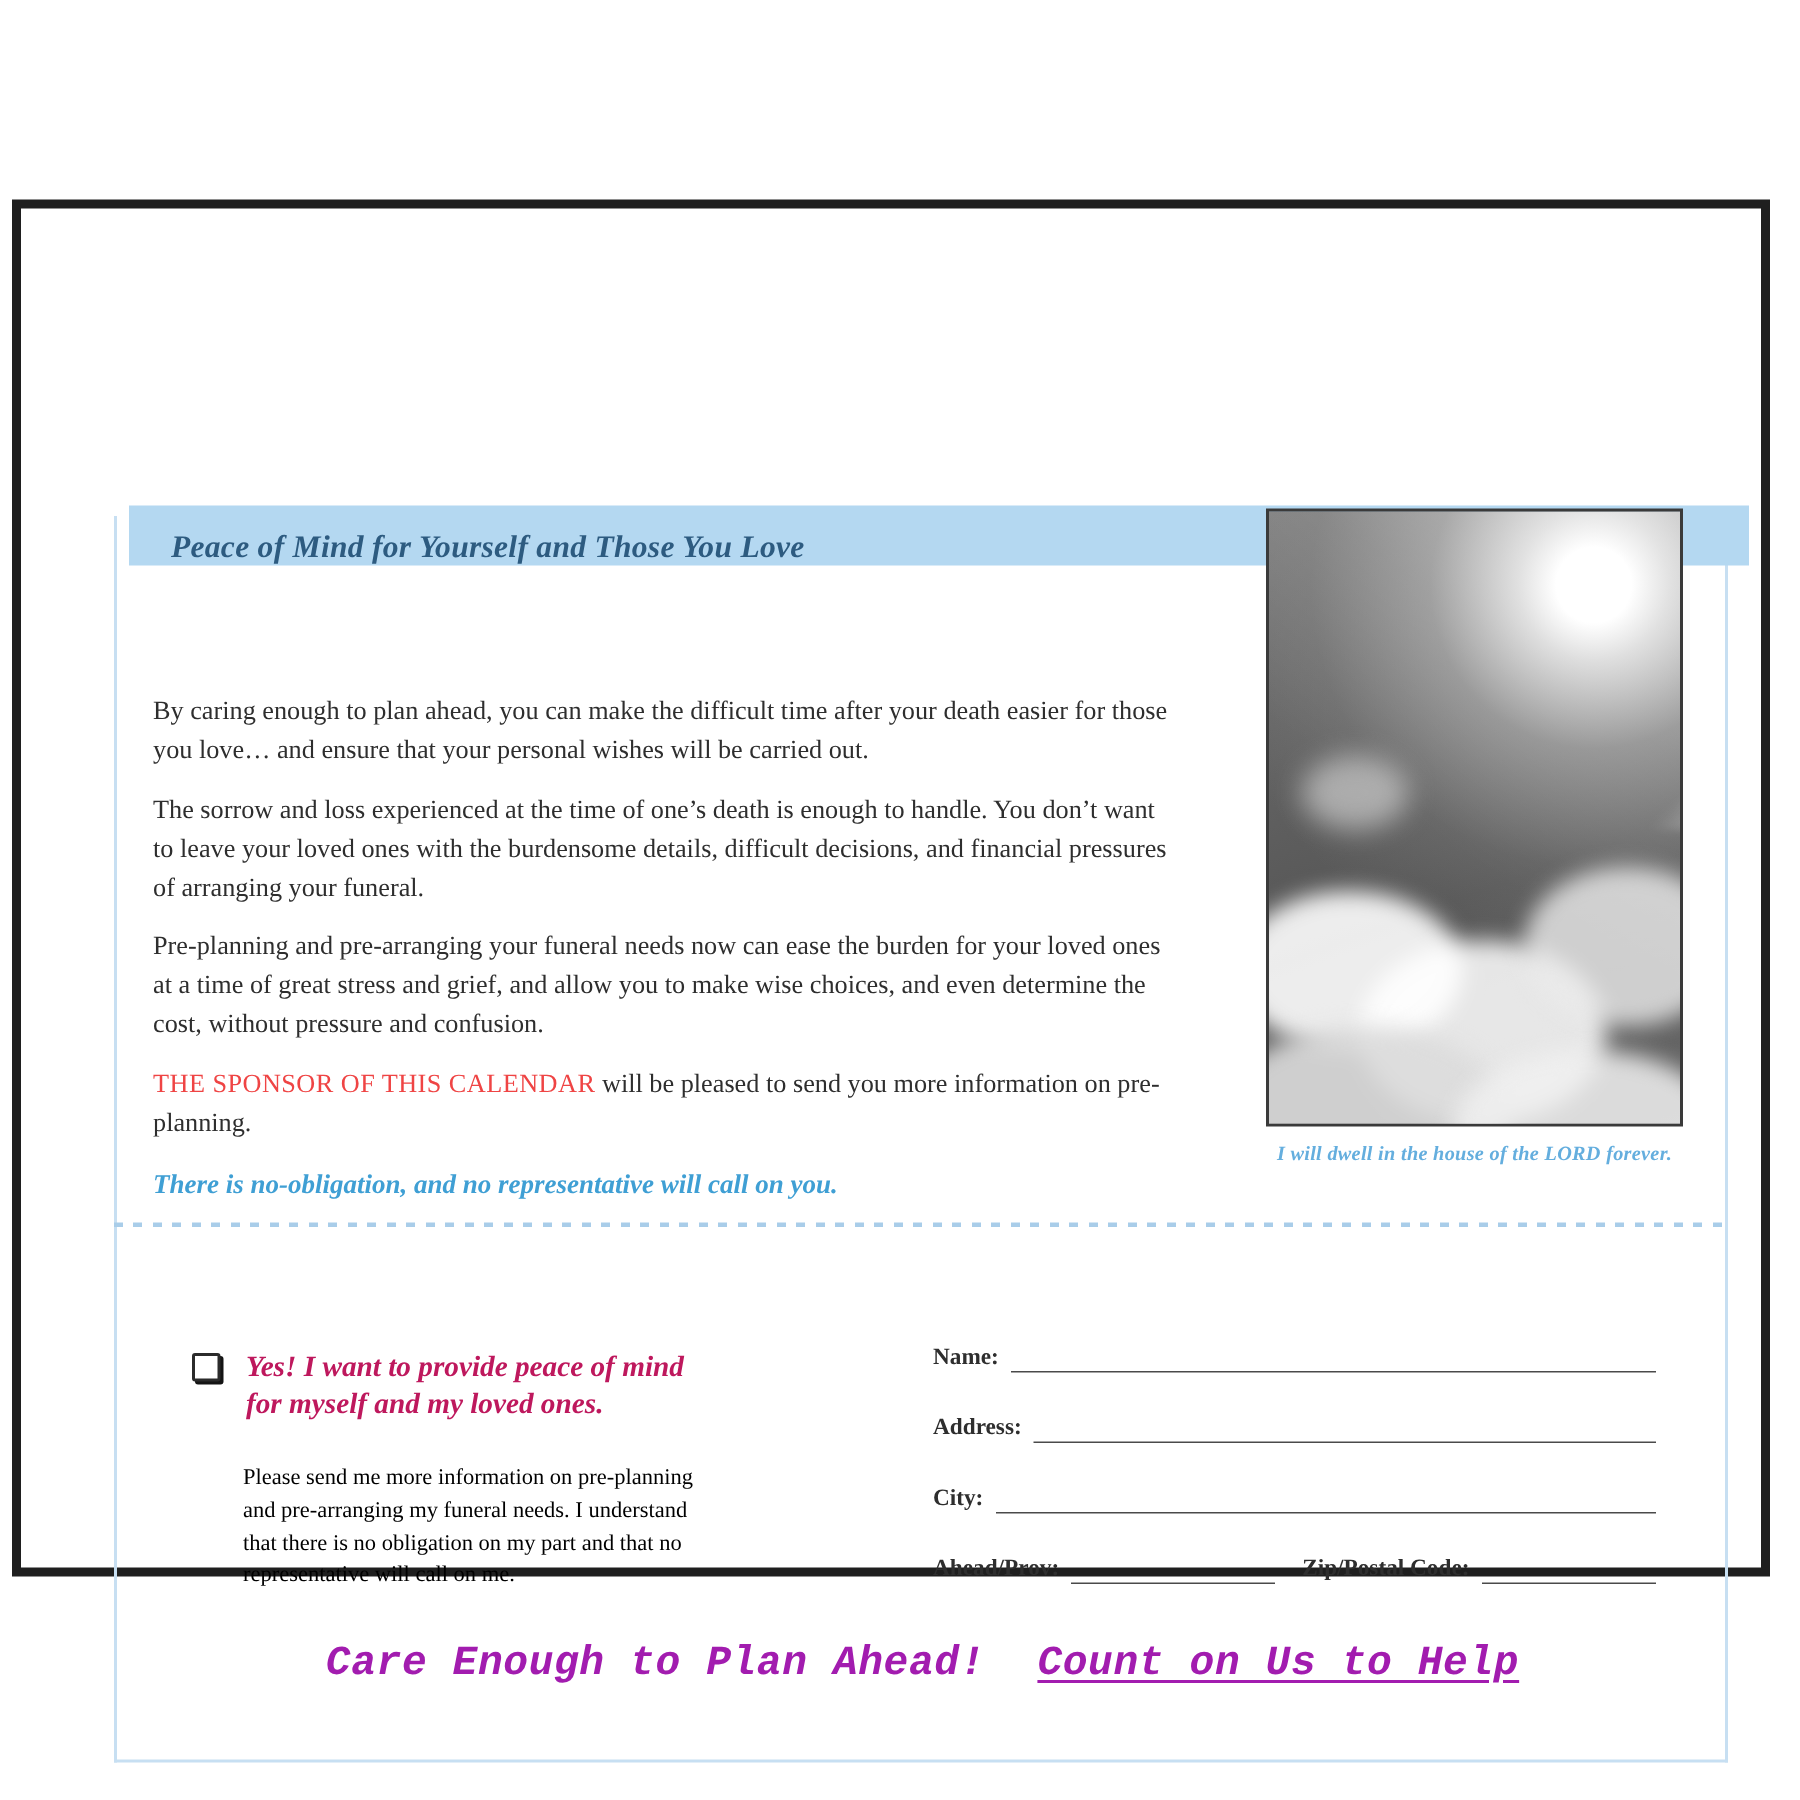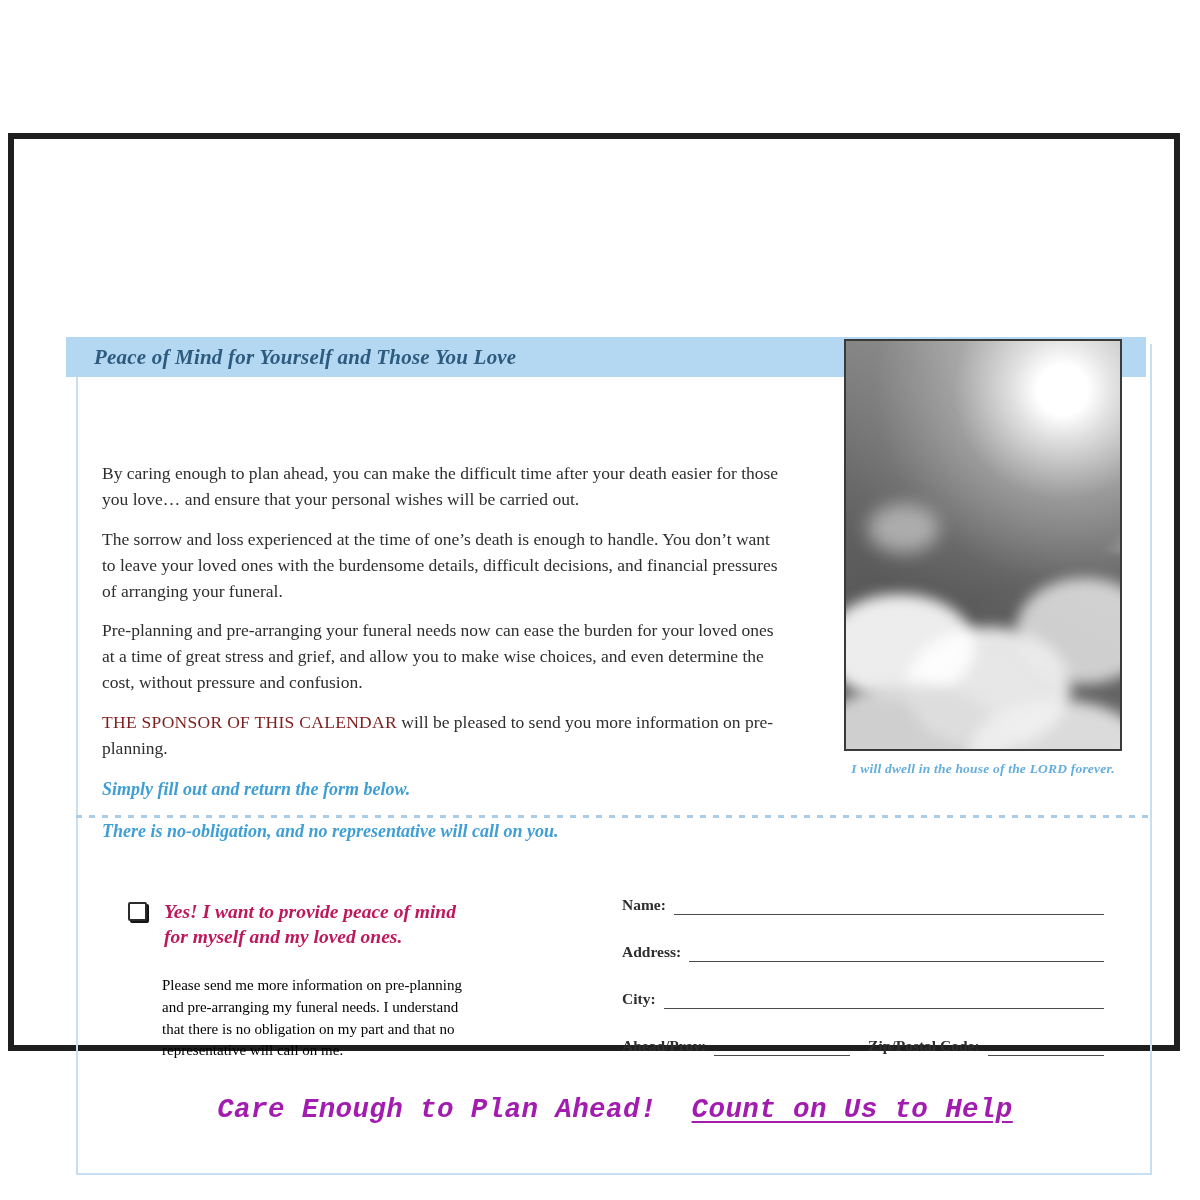--- a/index.html
+++ b/index.html
@@ -12,37 +12,37 @@
     position:absolute;left:8px;top:133px;width:1172px;height:918px;
     border:6px solid #1f1f1f;background:#ffffff;box-sizing:border-box;
   }
   
   .frame{
     position:absolute;left:62px;top:205px;width:1076px;height:831px;
     border-left:2px solid #c7dff2;border-right:2px solid #c7dff2;border-bottom:2px solid #c7dff2;
     box-sizing:border-box;pointer-events:none;
   }
   .banner{
-    position:absolute;left:52px;top:198px;width:1080px;height:40px;
-    background:#b4d8f1;display:flex;align-items:center;box-sizing:border-box;
+    position:absolute;left:72px;top:198px;width:1080px;height:40px;
+    background:#b4d8f1;display:flex;align-items:flex-end;box-sizing:border-box;
     padding-left:28px;
   }
   .banner span{
     font-style:italic;font-weight:700;font-size:21px;color:#2d5b80;letter-spacing:.2px;
   }
   .title{
     position:absolute;left:88px;top:258px;width:700px;
     font-style:italic;font-weight:600;font-size:41px;color:#232323;letter-spacing:.5px;
   }
   .copy{
     position:absolute;left:88px;top:322px;width:678px;
     font-size:17.5px;line-height:1.48;color:#2e2e2e;
   }
   .copy p{margin:0 0 14px 0;}
-  .sponsor{color:#7f1d1d;letter-spacing:.3px;}
+  .sponsor{color:#ef4444;letter-spacing:.3px;}
   .cta{
     font-style:italic;font-weight:700;color:#3f9fd4;font-size:18px;line-height:1.55;margin:0;
   }
   
   .photo{
     position:absolute;left:830px;top:200px;width:278px;height:412px;
     border:2px solid #3a3a3a;box-sizing:border-box;overflow:hidden;
     background:
       radial-gradient(circle at 79% 12%, #ffffff 0%, #ffffff 6%, rgba(240,240,240,.85) 12%, rgba(190,190,190,.55) 26%, rgba(140,140,140,.28) 45%, rgba(120,120,120,0) 62%),
       linear-gradient(215deg, rgba(255,255,255,.38) 0%, rgba(255,255,255,.12) 28%, rgba(255,255,255,0) 55%),
@@ -113,21 +113,20 @@
   <div class="banner">
     <span>Peace of Mind for Yourself and Those You Love</span>
   </div>
 
 
   <div class="copy">
     <p>By caring enough to plan ahead, you can make the difficult time after your death easier for those you love… and ensure that your personal wishes will be carried out.</p>
     <p>The sorrow and loss experienced at the time of one’s death is enough to handle. You don’t want to leave your loved ones with the burdensome details, difficult decisions, and financial pressures of arranging your funeral.</p>
     <p>Pre-planning and pre-arranging your funeral needs now can ease the burden for your loved ones at a time of great stress and grief, and allow you to make wise choices, and even determine the cost, without pressure and confusion.</p>
     <p><span class="sponsor">THE SPONSOR OF THIS CALENDAR</span><span> will be pleased to send you more information on pre-planning.</span></p>
-    <p class="cta">Simply fill out and return the form below.</p>
     <p class="cta">There is no-obligation, and no representative will call on you.</p>
   </div>
 
   <div class="photo">
     <div class="ray"></div>
     <div class="cloud c6"></div>
     <div class="cloud c1"></div>
     <div class="cloud c2"></div>
     <div class="cloud c3"></div>
     <div class="cloud c4"></div>

